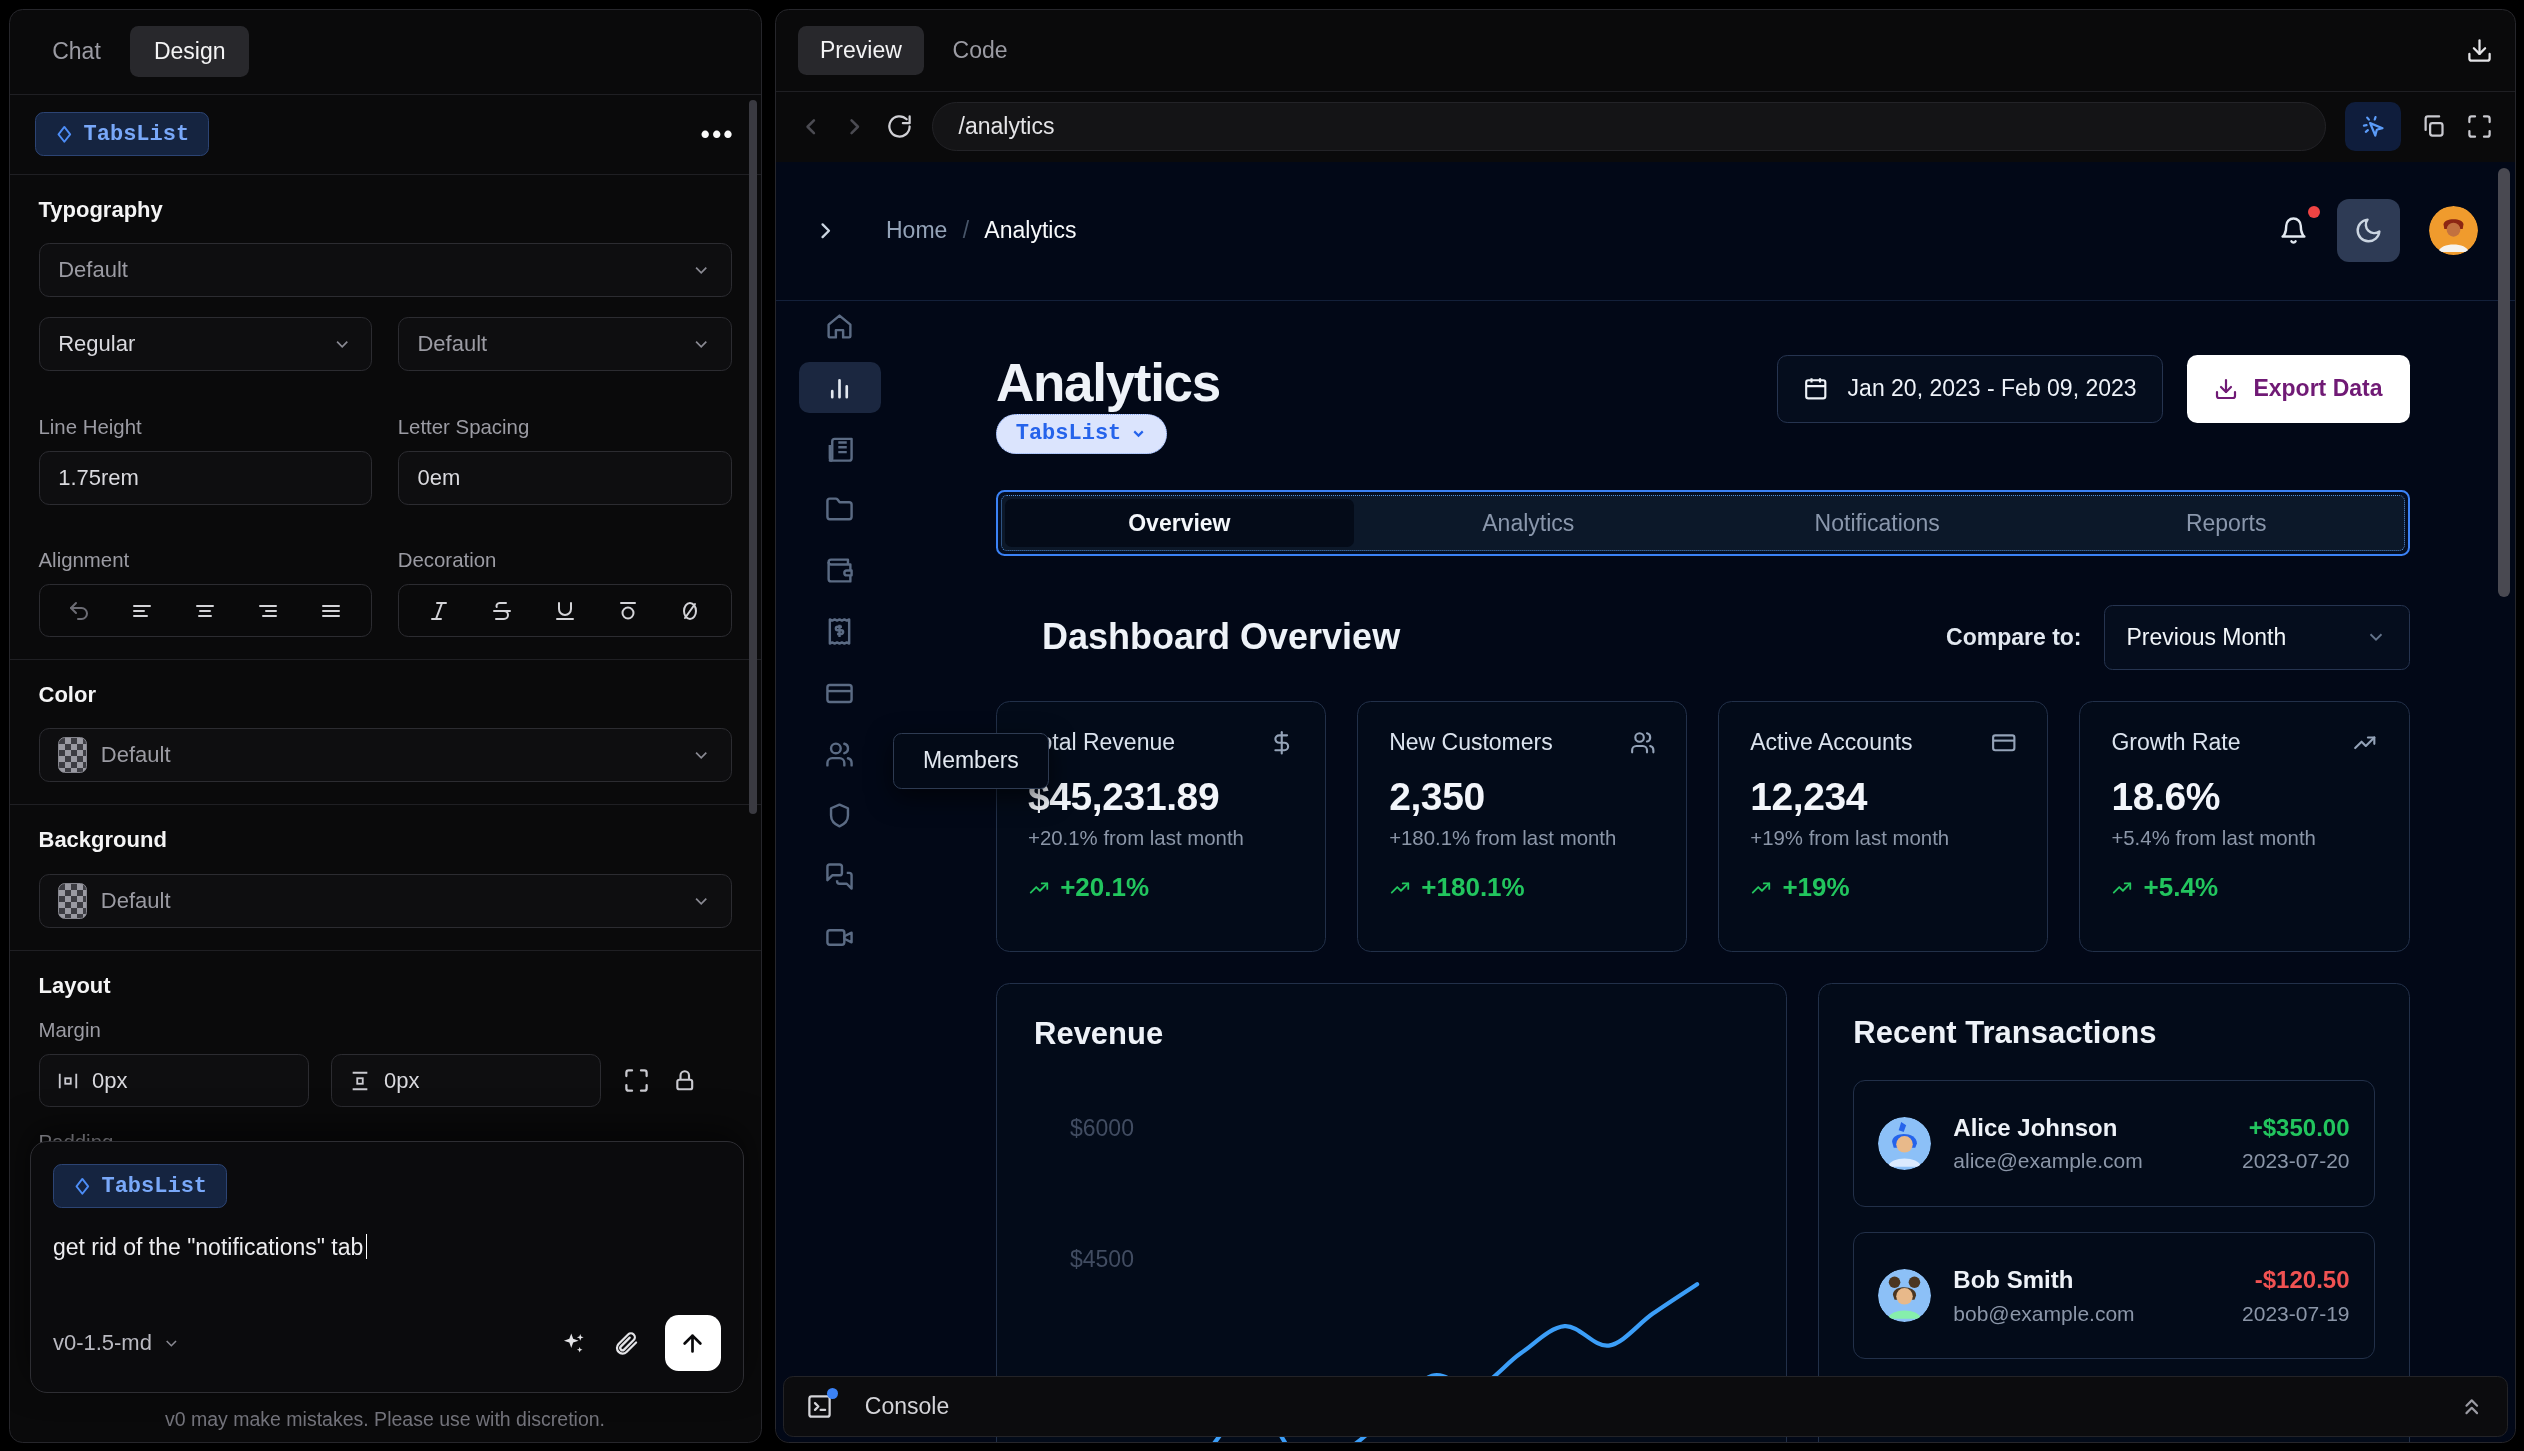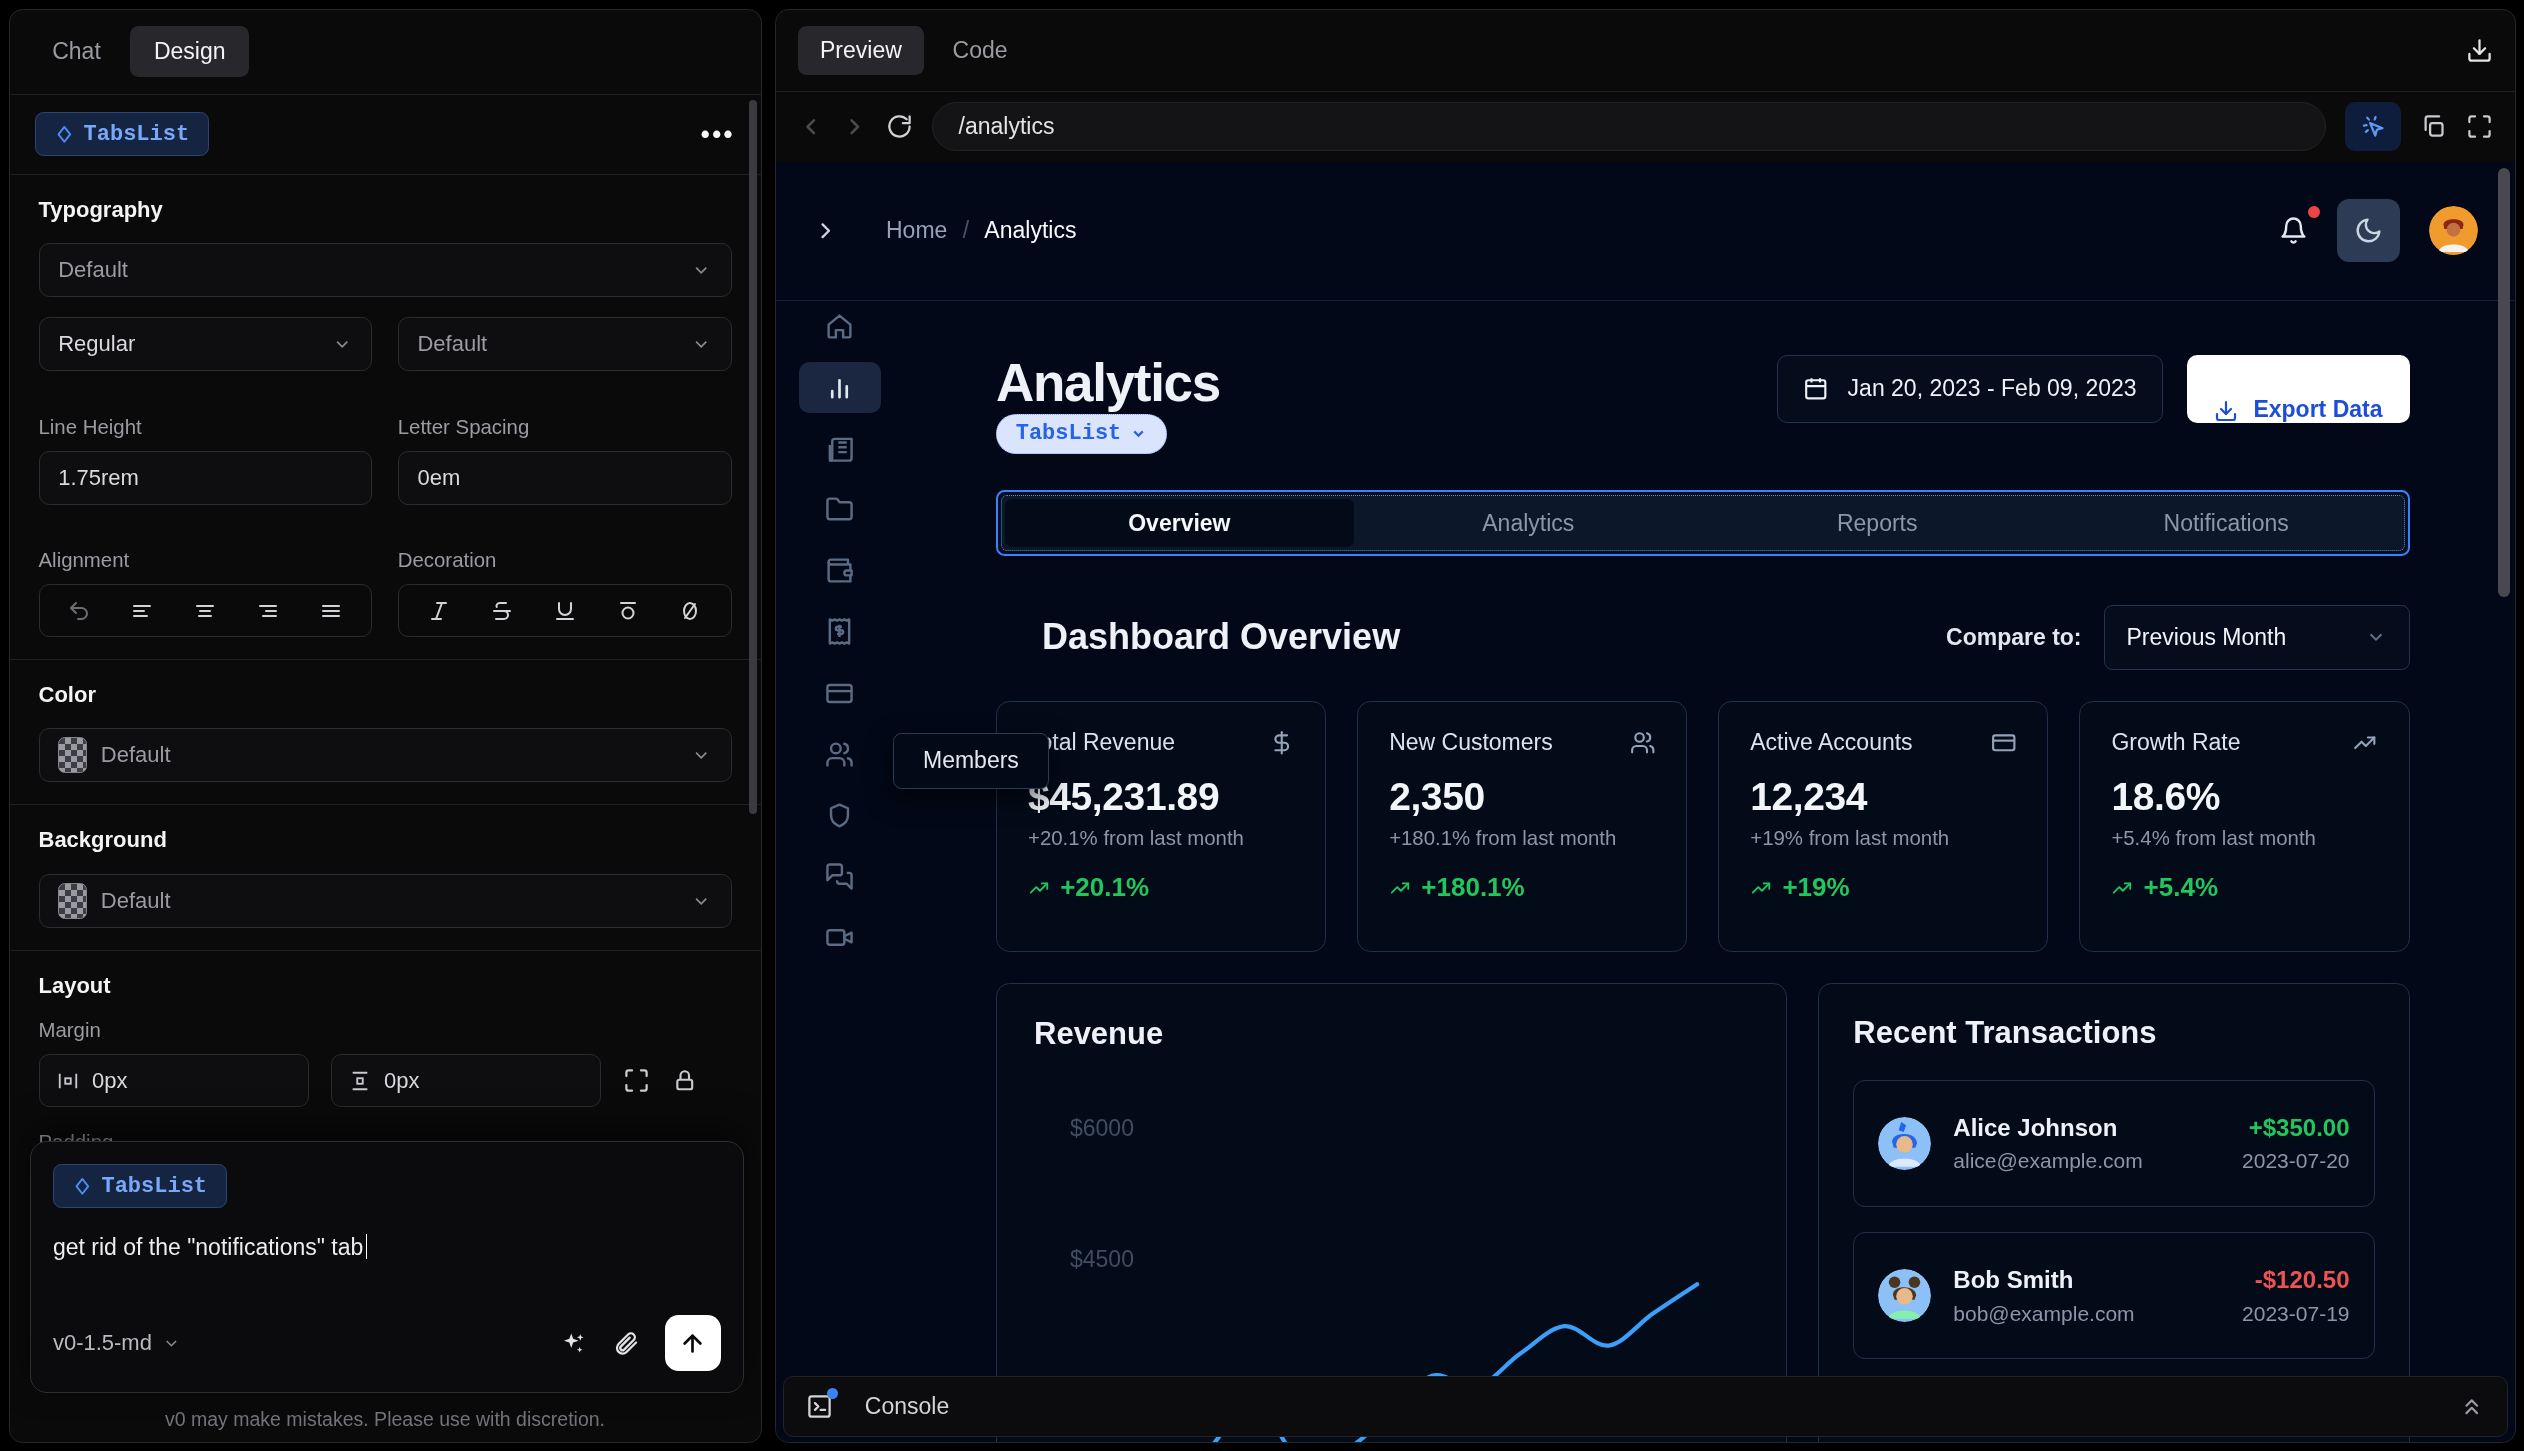--- a/index.html
+++ b/index.html
@@ -65,21 +65,21 @@
   .site-sidebar{width:127px;flex:none;display:flex;flex-direction:column;align-items:center;gap:10.2px;color:#5b6b84;padding-top:0;}
   .s-item{width:82px;height:51px;display:flex;align-items:center;justify-content:center;border-radius:10.2px;}
   .s-item.active{background:#1b2740;color:#e2e8f0;}
   .tooltip{position:absolute;left:117px;top:571px;background:#030a17;border:0.8px solid #2e3b52;border-radius:8.5px;padding:13.6px 29px;font-size:23px;color:#e2e8f0;box-shadow:0 8.5px 25.5px rgba(0,0,0,.6);z-index:5;}
   .main{flex:1;padding:54px 105px 0 93px;}
   .title-row{display:flex;align-items:flex-start;gap:24px;}
   .h1{font-size:53px;font-weight:800;color:#eef2f8;letter-spacing:-1.3px;line-height:1.05;}
   .comp-pill{margin-top:3.4px;display:inline-flex;align-items:center;gap:8.5px;background:#dbe4fd;border:1.7px dotted rgba(37,99,235,.45);border-radius:849px;padding:6.8px 18.7px;color:#2563eb;font-family:"Liberation Mono","DejaVu Sans Mono",monospace;font-size:22px;font-weight:700;}
   .tr-spacer{flex:1;}
   .date-btn{height:68px;border:0.8px solid #263450;border-radius:10.2px;background:#050d1d;display:flex;align-items:center;gap:18.7px;padding:0 25.5px;font-size:23px;color:#eef2f8;flex:none;margin-left:16px;}
-  .export-btn{height:68px;background:#fff;color:#1d4ed8;border-radius:10.2px;display:flex;align-items:flex-end;gap:15.3px;padding:0 27px;font-size:23px;font-weight:600;flex:none;}
+  .export-btn{height:68px;background:#fff;color:#701a75;border-radius:10.2px;display:flex;align-items:center;gap:15.3px;padding:0 27px;font-size:23px;font-weight:600;flex:none;}
   .tabs-outer{margin-top:36px;border:2.5px solid #3b82f6;border-radius:8.5px;background:rgba(59,130,246,.05);padding:2.5px;}
   .tabs-inner{border:1.7px dotted rgba(96,165,250,.85);border-radius:6px;padding:3.4px;background:#0c1829;}
   .tabs{display:flex;}
   .tab{flex:1;height:48px;display:flex;align-items:center;justify-content:center;font-size:23px;color:#8a97ac;border-radius:6.8px;}
   .tab.active{background:#040b18;color:#f4f7fb;font-weight:600;}
   .section-row{margin-top:49px;display:flex;align-items:center;gap:22px;}
   .h2{font-size:36px;font-weight:700;color:#eef2f8;margin-left:46px;}
   .cmp-lbl{margin-left:auto;font-size:23px;font-weight:600;color:#e2e8f0;}
   .cmp-select{width:306px;height:65px;border:0.8px solid #263450;border-radius:8.5px;background:#050d1d;display:flex;align-items:center;padding:0 22px;font-size:23px;color:#f1f5f9;}
   .cmp-select .chev{margin-left:auto;color:#64748b;}
@@ -496,22 +496,22 @@
               </svg>
             <span>Export Data</span>
           </div>
         </div>
 
         <div class="tabs-outer">
           <div class="tabs-inner">
             <div class="tabs">
               <div class="tab active">Overview</div>
               <div class="tab">Analytics</div>
+              <div class="tab">Notifications</div>
               <div class="tab">Reports</div>
-              <div class="tab">Notifications</div>
             </div>
           </div>
         </div>
 
         <div class="section-row">
           <div class="h2">Dashboard Overview</div>
           <div class="cmp-lbl">Compare to:</div>
           <div class="cmp-select">
             <span>Previous Month</span>
             <svg class="chev" width="22" height="22" viewBox="0 0 24 24" fill="none" stroke="currentColor" stroke-width="2">

